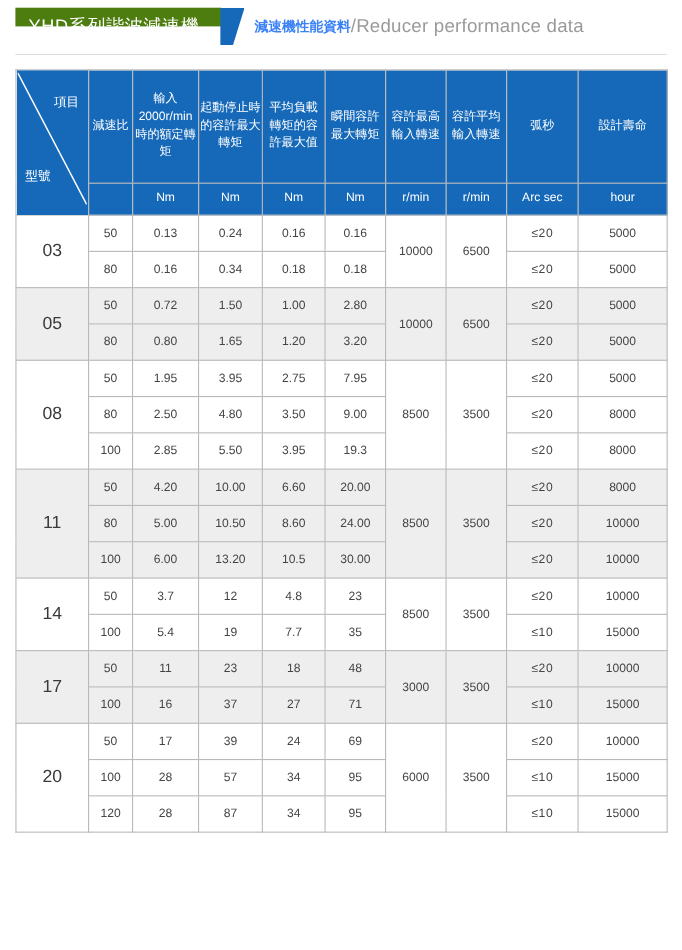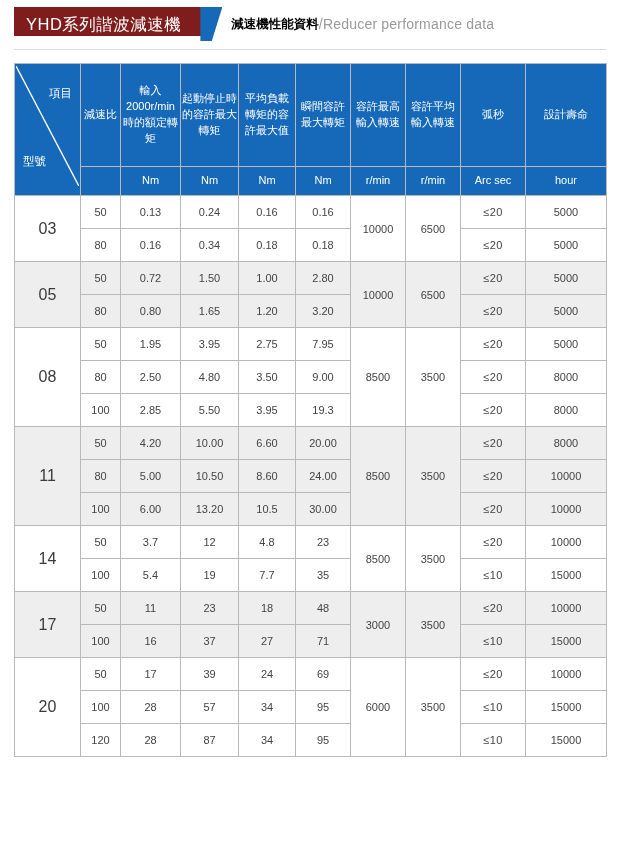--- a/index.html
+++ b/index.html
@@ -24,26 +24,26 @@
   }
   .header-inner {
     position: relative;
     height: 34px;
     margin-top: 7px;
     display: flex;
     align-items: stretch;
   }
   .tab {
     position: relative;
-    background: #7f1d1d;
+    background: #4d7c0f;
     color: #ffffff;
     font-size: 16.5px;
     line-height: 34px;
     height: 17px;
-    padding: 0 20px 12px 12px;
+    padding: 0 20px 0 12px;
     letter-spacing: .5px;
     white-space: nowrap;
     z-index: 2;
   }
   .tab-slant {
     position: absolute;
     top: 0;
     left: 100%;
     margin-left: -1px;
     width: 22px;
@@ -55,24 +55,24 @@
   .subtitle {
     display: flex;
     align-items: center;
     height: 34px;
     margin-left: 30px;
     white-space: nowrap;
   }
   .subtitle .cn {
     font-size: 12.5px;
     font-weight: bold;
-    color: #000000;
+    color: #3b82f6;
   }
   .subtitle .en {
-    font-size: 14px;
+    font-size: 17px;
     color: #9a9a9a;
     letter-spacing: .2px;
   }
   .header-rule {
     position: absolute;
     left: 14px;
     right: 14px;
     bottom: 3px;
     height: 1px;
     background: #dddddd;

